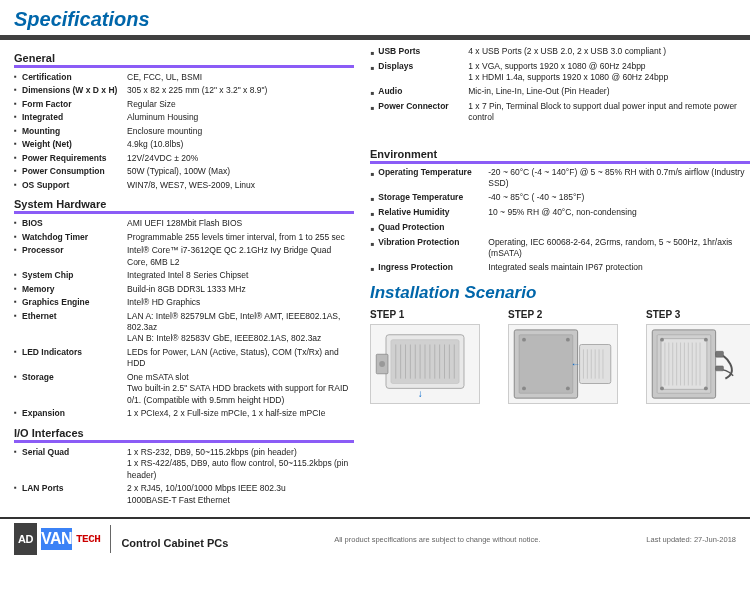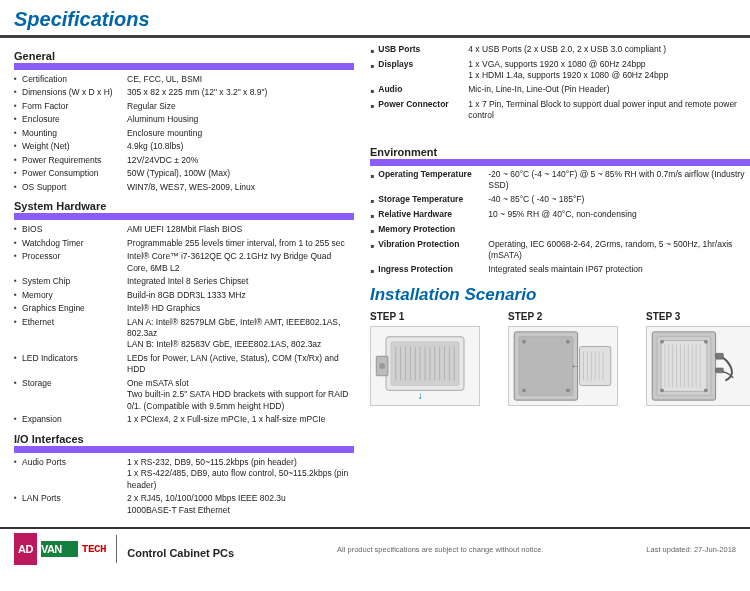--- a/index.html
+++ b/index.html
@@ -14,21 +14,21 @@
 
     .page-wrapper {
       width: 750px;
       background: #fff;
       padding: 0;
     }
 
     
     .header {
       padding: 8px 14px 4px 14px;
-      border-bottom: 3px solid #404040;
+      border-bottom: 5px solid #404040;
     }
     .header h1 {
       font-size: 20px;
       font-weight: bold;
       color: #0066aa;
       font-style: italic;
       font-family: Arial, Helvetica, sans-serif;
     }
 
     
@@ -47,21 +47,21 @@
       flex: 1;
     }
 
     
     .section-title {
       font-size: 11px;
       font-weight: bold;
       color: #222;
       margin-top: 6px;
       margin-bottom: 3px;
-      border-bottom: 7px solid #8b5cf6;
+      border-bottom: 3px solid #8b5cf6;
       padding-bottom: 1px;
     }
 
     
     .spec-table {
       width: 100%;
       border-collapse: collapse;
     }
     .spec-table td {
       vertical-align: top;
@@ -70,21 +70,21 @@
       line-height: 1.35;
     }
     .spec-table .bullet-col {
       width: 8px;
       padding-right: 2px;
       color: #333;
       font-size: 8px;
     }
     .spec-table .label-col {
       width: 105px;
-      font-weight: normal;
+      font-weight: bold;
       padding-right: 0;
       vertical-align: top;
     }
     .spec-table .value-col {
       font-weight: normal;
       color: #222;
       margin-left: 24px;
     }
 
     
@@ -231,21 +231,21 @@
     <td class="label-col">Dimensions (W x D x H)</td>
     <td class="value-col">305 x 82 x 225 mm (12" x 3.2" x 8.9")</td>
   </tr>
             <tr>
     <td class="bullet-col">▪</td>
     <td class="label-col">Form Factor</td>
     <td class="value-col">Regular Size</td>
   </tr>
             <tr>
     <td class="bullet-col">▪</td>
-    <td class="label-col">Enclosure</td>
+    <td class="label-col">Integrated</td>
     <td class="value-col">Aluminum Housing</td>
   </tr>
             <tr>
     <td class="bullet-col">▪</td>
     <td class="label-col">Mounting</td>
     <td class="value-col">Enclosure mounting</td>
   </tr>
             <tr>
     <td class="bullet-col">▪</td>
     <td class="label-col">Weight (Net)</td>
@@ -323,21 +323,21 @@
     <td class="value-col">1 x PCIex4, 2 x Full-size mPCIe, 1 x half-size mPCIe</td>
   </tr>
           </tbody>
       </table>
 
       <div class="section-title">I/O Interfaces</div>
       <table class="spec-table">
         <tbody id="io-specs-body">
             <tr>
     <td class="bullet-col">▪</td>
-    <td class="label-col">Audio Ports</td>
+    <td class="label-col">Serial Quad</td>
     <td class="value-col">1 x RS-232, DB9, 50~115.2kbps (pin header)<br>1 x RS-422/485, DB9, auto flow control, 50~115.2kbps (pin header)</td>
   </tr>
             <tr>
     <td class="bullet-col">▪</td>
     <td class="label-col">LAN Ports</td>
     <td class="value-col">2 x RJ45, 10/100/1000 Mbps IEEE 802.3u<br>1000BASE-T Fast Ethernet</td>
   </tr>
           </tbody>
       </table>
 
@@ -376,26 +376,26 @@
     <span class="item-label" style="min-width:110px;">Operating Temperature</span>
     <span class="item-value">-20 ~ 60°C (-4 ~ 140°F) @ 5 ~ 85% RH with 0.7m/s airflow (Industry SSD)</span>
   </li>
             <li>
     <span class="bullet">▪</span>
     <span class="item-label" style="min-width:110px;">Storage Temperature</span>
     <span class="item-value">-40 ~ 85°C ( -40 ~ 185°F)</span>
   </li>
             <li>
     <span class="bullet">▪</span>
-    <span class="item-label" style="min-width:110px;">Relative Hardware</span>
+    <span class="item-label" style="min-width:110px;">Relative Humidity</span>
     <span class="item-value">10 ~ 95% RH @ 40°C, non-condensing</span>
   </li>
             <li>
     <span class="bullet">▪</span>
-    <span class="item-label" style="min-width:110px;">Memory Protection</span>
+    <span class="item-label" style="min-width:110px;">Quad Protection</span>
   </li>
             <li>
     <span class="bullet">▪</span>
     <span class="item-label" style="min-width:110px;">Vibration Protection</span>
     <span class="item-value">Operating, IEC 60068-2-64, 2Grms, random, 5 ~ 500Hz, 1hr/axis (mSATA)</span>
   </li>
             <li>
     <span class="bullet">▪</span>
     <span class="item-label" style="min-width:110px;">Ingress Protection</span>
     <span class="item-value">Integrated seals maintain IP67 protection</span>
@@ -498,22 +498,22 @@
           </div>
 
         </div>
       </div>
 
     </div>
   </div>
 
   <div class="footer">
     <div class="footer-logo">
-      <span style="background:#be185d; color:white; font-size:11px; font-weight:bold; padding:10px 4px; letter-spacing:-0.5px;">AD</span>
-        <span style="background:#15803d; color:white; font-size:11px; font-weight:bold; padding:2px 16px 2px 0; letter-spacing:-0.5px;">VAN</span>
+      <span style="background:#404040; color:white; font-size:11px; font-weight:bold; padding:10px 4px; letter-spacing:-0.5px;">AD</span>
+        <span style="background:#3b82f6; color:white; font-size:16px; font-weight:bold; padding:2px 0px 2px 0; letter-spacing:-0.5px;">VAN</span>
         <span style="color:#cc0000; font-size:11px; font-weight:bold; letter-spacing:-0.5px;font-family:Liberation Mono, monospace;">TECH</span>
     </div>
     <div class="footer-divider"></div>
     <div class="footer-product">Control Cabinet PCs</div>
     <div class="footer-note">All product specifications are subject to change without notice.</div>
     <div class="footer-date">Last updated: 27-Jun-2018</div>
   </div>
 
 </div>
 

